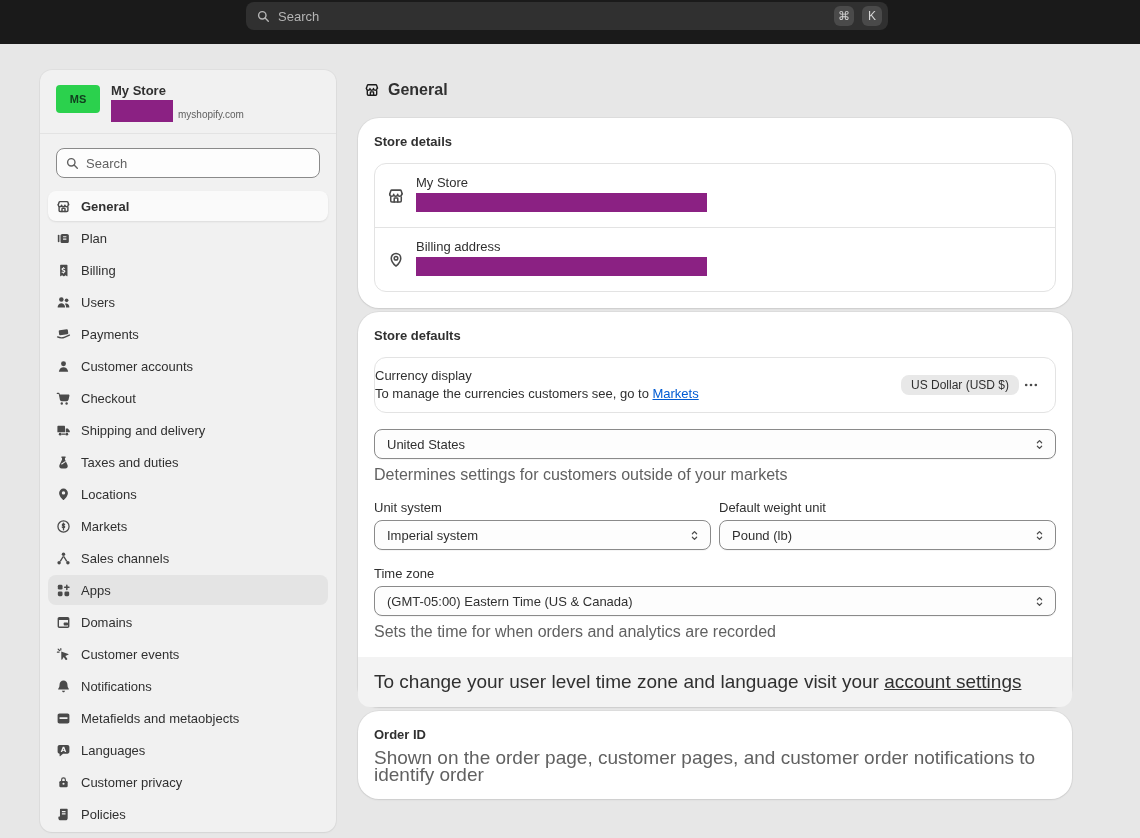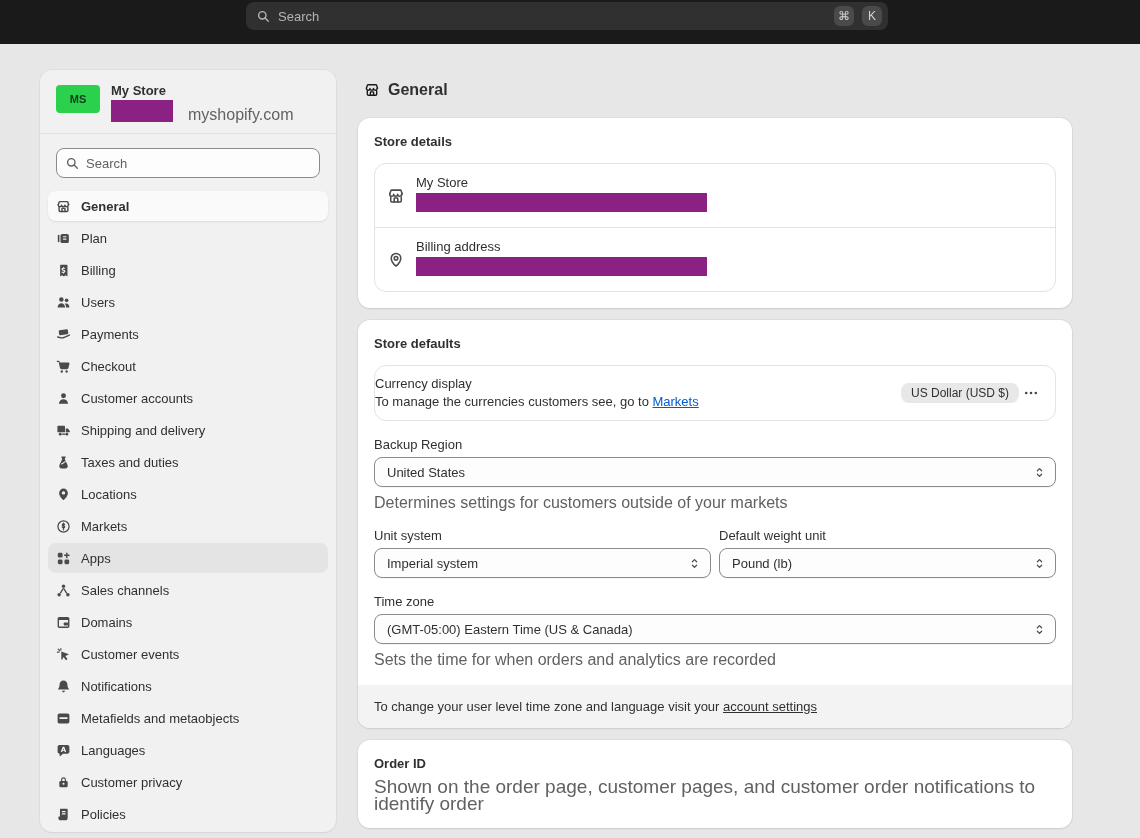--- a/index.html
+++ b/index.html
@@ -31,21 +31,21 @@
   }
   .store-head{display:flex;gap:11px;padding:13px 16px 11px;border-bottom:1px solid var(--border,#e3e3e3);cursor:pointer;align-items:flex-start}
   .avatar{
     width:44px;height:28px;border-radius:4px;background:var(--avatar-bg,#2bd14d);flex:0 0 auto;
     color:#11401f;font-weight:700;font-size:11px;display:flex;align-items:center;justify-content:center;margin-top:2px;
   }
   .store-name{font-size:13px;font-weight:700;line-height:16px}
   .store-domain{display:flex;align-items:flex-end;margin-top:1px}
   .redact{background:var(--redact,#8b2183);display:inline-block}
   .redact-domain{width:62px;height:22px}
-  .domain-suffix{font-size:16px;color:var(--text-subdued,#616161);margin-left:15px;line-height:14px}
+  .domain-suffix{font-size:10px;color:var(--text-subdued,#616161);margin-left:5px;line-height:14px}
   .side-search{
     margin:14px 16px 13px;height:30px;box-sizing:border-box;border:1px solid var(--input-border,#8a8a8a);
     border-radius:8px;background:#fdfdfd;display:flex;align-items:center;padding:0 8px;gap:7px;
   }
   .ss-icon{width:14px;height:14px;display:flex;color:#616161;flex:0 0 auto}
   .side-search input{border:none;outline:none;background:transparent;font:inherit;font-size:13px;color:var(--text,#303030);width:100%;padding:0}
   .side-search input::placeholder{color:#616161}
   .nav{padding:0 8px}
   .nav-item{
     height:30px;margin-bottom:2px;display:flex;align-items:center;gap:10px;padding:0 8px;
@@ -53,21 +53,21 @@
   }
   .nav-icon{width:15px;height:15px;display:flex;color:#4a4a4a;flex:0 0 auto}
   .nav-item.selected{background:var(--selected-bg,#fafafa);box-shadow:0 1px 2px rgba(0,0,0,.09);font-weight:700}
   .nav-item.hover{background:var(--hover-bg,#e4e4e4)}
   
   .main{position:absolute;left:358px;top:70px;width:714px}
   .page-head{display:flex;align-items:center;gap:8px;padding:11px 6px 19px}
   .page-head h1{font-size:16px;font-weight:700;margin:0}
   .ph-icon{width:16px;height:16px;display:flex;color:#1a1a1a}
   .card{
-    background:var(--card-bg,#fff);border-radius:12px;padding:16px;margin-bottom:12px;box-sizing:border-box;
+    background:var(--card-bg,#fff);border-radius:21px;padding:16px;margin-bottom:4px;box-sizing:border-box;
     box-shadow:0 0 0 1px rgba(0,0,0,.045),0 1px 2px rgba(0,0,0,.08);
   }
   .card h2{font-size:13px;font-weight:700;margin:0}
   
   .detail-box{margin-top:14px;border:1px solid var(--border,#e3e3e3);border-radius:12px;overflow:hidden}
   .detail-row{display:flex;gap:11px;padding:11px 12px;align-items:center}
   .detail-row + .detail-row{border-top:1px solid var(--border,#e3e3e3)}
   .d-icon{width:18px;height:18px;display:flex;color:#4a4a4a;flex:0 0 auto}
   .d-label{font-size:13px}
   .redact-row{width:291px;height:19px;margin-top:3px}
@@ -89,21 +89,21 @@
     height:30px;box-sizing:border-box;border:1px solid var(--input-border,#8a8a8a);border-radius:8px;background:#fdfdfd;
     display:flex;align-items:center;justify-content:space-between;padding:0 9px 0 12px;font-size:13px;cursor:pointer;
     box-shadow:0 1px 0 rgba(0,0,0,.04);
   }
   .sel-caret{width:13px;height:13px;display:flex;color:#4a4a4a;flex:0 0 auto}
   .help{font-size:16px;color:var(--text-subdued,#616161);margin:7px 0 0}
   .field-row{display:grid;grid-template-columns:1fr 1fr;column-gap:8px}
   .card-defaults{padding-bottom:0}
   .card-footer{
     margin:16px -16px 0;background:var(--footer-bg,#f3f3f3);padding:14px 16px;
-    border-radius:0 0 12px 12px;font-size:13px;
+    border-radius:0 0 12px 12px;font-size:19px;
   }
   .footer-link{color:var(--text,#303030);text-decoration:underline;cursor:pointer}
   .card-orderid{min-height:84px}
   .oid-desc{font-size:19px;color:var(--text-subdued,#616161);margin:7px 0 0;line-height:17px}
 </style>
 </head>
 <body>
 
 <div class="topbar">
   <div class="gsearch">
@@ -190,36 +190,36 @@
             <rect x="2.7" y="2.5" width="8.6" height="4.7" rx="1" transform="rotate(-7 7 4.9)"></rect>
             <path d="M1.5 9.3c2.3 1.1 4.5 1.1 6.8.1l4.2-1.8" fill="none" stroke="currentColor" stroke-width="1.3" stroke-linecap="round"></path>
           </svg>
         </span>
         <span class="nav-label">Payments</span>
       </div>
 
       <div class="nav-item">
         <span class="nav-icon">
           <svg viewBox="0 0 14 14" width="100%" height="100%" fill="currentColor">
+            <circle cx="7" cy="4.4" r="2.3"></circle>
+            <path d="M2.7 11.4c.4-2.3 2.2-3.8 4.3-3.8s3.9 1.5 4.3 3.8c.05.3-.2.6-.5.6H3.2c-.3 0-.55-.3-.5-.6z"></path>
+          </svg>
+        </span>
+        <span class="nav-label">Customer accounts</span>
+      </div>
+
+      <div class="nav-item">
+        <span class="nav-icon">
+          <svg viewBox="0 0 14 14" width="100%" height="100%" fill="currentColor">
             <path d="M1.2 1.7h1.2c.5 0 .9.33 1 .8l.15.7h8.1c.6 0 1.03.57.9 1.15l-.87 3.8a1.7 1.7 0 01-1.66 1.32H5.3c-.82 0-1.52-.58-1.67-1.38L2.55 2.8H1.2a.55.55 0 110-1.1z"></path>
             <circle cx="5.4" cy="11.7" r="1.1"></circle>
             <circle cx="9.9" cy="11.7" r="1.1"></circle>
           </svg>
         </span>
         <span class="nav-label">Checkout</span>
-      </div>
-
-      <div class="nav-item">
-        <span class="nav-icon">
-          <svg viewBox="0 0 14 14" width="100%" height="100%" fill="currentColor">
-            <circle cx="7" cy="4.4" r="2.3"></circle>
-            <path d="M2.7 11.4c.4-2.3 2.2-3.8 4.3-3.8s3.9 1.5 4.3 3.8c.05.3-.2.6-.5.6H3.2c-.3 0-.55-.3-.5-.6z"></path>
-          </svg>
-        </span>
-        <span class="nav-label">Customer accounts</span>
       </div>
 
       <div class="nav-item">
         <span class="nav-icon">
           <svg viewBox="0 0 14 14" width="100%" height="100%" fill="currentColor">
             <path d="M1.3 3.4c0-.5.4-.9.9-.9h5.3c.5 0 .9.4.9.9v5.2H1.3z"></path>
             <path d="M9.1 5.2h1.7c.25 0 .5.1.65.3l1.3 1.7c.1.15.15.3.15.5v1h-3.8z"></path>
             <circle cx="3.9" cy="10.4" r="1.3"></circle>
             <circle cx="10.1" cy="10.4" r="1.3"></circle>
             <rect x="5.4" y="9.8" width="3.2" height="1.2"></rect>
@@ -251,42 +251,42 @@
         <span class="nav-icon">
           <svg viewBox="0 0 14 14" width="100%" height="100%" fill="none" stroke="currentColor" stroke-width="1.2" stroke-linecap="round" stroke-linejoin="round">
             <circle cx="7" cy="7" r="5.2"></circle>
             <path d="M8 5.2c-.2-.5-1.9-.7-2.1.3-.2 1 2.4.7 2.2 1.8-.2 1-2 .8-2.3.2"></path>
             <path d="M7 3.9v6.2"></path>
           </svg>
         </span>
         <span class="nav-label">Markets</span>
       </div>
 
+      <div class="nav-item">
+        <span class="nav-icon">
+          <svg viewBox="0 0 14 14" width="100%" height="100%" fill="currentColor">
+            <circle cx="2.9" cy="11" r="1.6"></circle>
+            <circle cx="11.1" cy="11" r="1.6"></circle>
+            <circle cx="7" cy="3" r="1.6"></circle>
+            <path d="M6.2 4.9L3.4 9.3l1.1.7L7 5.9l2.5 4.1 1.1-.7L7.8 4.9z"></path>
+          </svg>
+        </span>
+        <span class="nav-label">Sales channels</span>
+      </div>
+
       <div class="nav-item hover">
         <span class="nav-icon">
           <svg viewBox="0 0 14 14" width="100%" height="100%" fill="currentColor">
             <rect x="1.7" y="1.7" width="4.4" height="4.4" rx="1.3"></rect>
             <rect x="1.7" y="7.9" width="4.4" height="4.4" rx="1.3"></rect>
             <rect x="7.9" y="7.9" width="4.4" height="4.4" rx="1.3"></rect>
             <path d="M10.1 1.3c.4 0 .7.3.7.7v1.3h1.3a.7.7 0 110 1.4h-1.3V6a.7.7 0 11-1.4 0V4.7H8.1a.7.7 0 110-1.4h1.3V2c0-.4.3-.7.7-.7z"></path>
           </svg>
         </span>
         <span class="nav-label">Apps</span>
-      </div>
-
-      <div class="nav-item">
-        <span class="nav-icon">
-          <svg viewBox="0 0 14 14" width="100%" height="100%" fill="currentColor">
-            <circle cx="2.9" cy="11" r="1.6"></circle>
-            <circle cx="11.1" cy="11" r="1.6"></circle>
-            <circle cx="7" cy="3" r="1.6"></circle>
-            <path d="M6.2 4.9L3.4 9.3l1.1.7L7 5.9l2.5 4.1 1.1-.7L7.8 4.9z"></path>
-          </svg>
-        </span>
-        <span class="nav-label">Sales channels</span>
       </div>
 
       <div class="nav-item">
         <span class="nav-icon">
           <svg viewBox="0 0 14 14" width="100%" height="100%" fill="currentColor">
             <path fill-rule="evenodd" d="M3.1 1.9h7.8c.9 0 1.6.7 1.6 1.6v7c0 .9-.7 1.6-1.6 1.6H3.1c-.9 0-1.6-.7-1.6-1.6v-7c0-.9.7-1.6 1.6-1.6zm-.3 2.7v5.9c0 .17.13.3.3.3h7.8c.17 0 .3-.13.3-.3V4.6z"></path>
             <rect x="7.2" y="7" width="4" height="2.8" rx="0.7"></rect>
           </svg>
         </span>
         <span class="nav-label">Domains</span>
@@ -418,21 +418,20 @@
                 <circle cx="2.8" cy="7" r="1.15"></circle>
                 <circle cx="7" cy="7" r="1.15"></circle>
                 <circle cx="11.2" cy="7" r="1.15"></circle>
               </svg>
             </span>
           </button>
       </div>
     </div>
 
     <div class="field">
-      <label>Backup Region</label>
       <div class="select">
         <span>United States</span>
         <span class="sel-caret">
             <svg viewBox="0 0 14 14" width="100%" height="100%" fill="none" stroke="currentColor" stroke-width="1.3" stroke-linecap="round" stroke-linejoin="round">
               <path d="M4.7 5.1L7 2.8l2.3 2.3"></path>
               <path d="M4.7 8.9L7 11.2l2.3-2.3"></path>
             </svg>
           </span>
       </div>
       <p class="help">Determines settings for customers outside of your markets</p>

